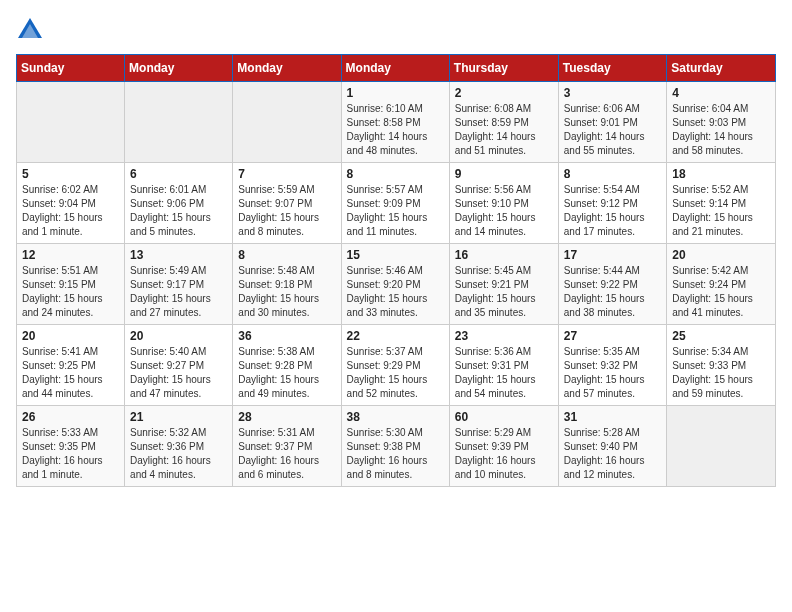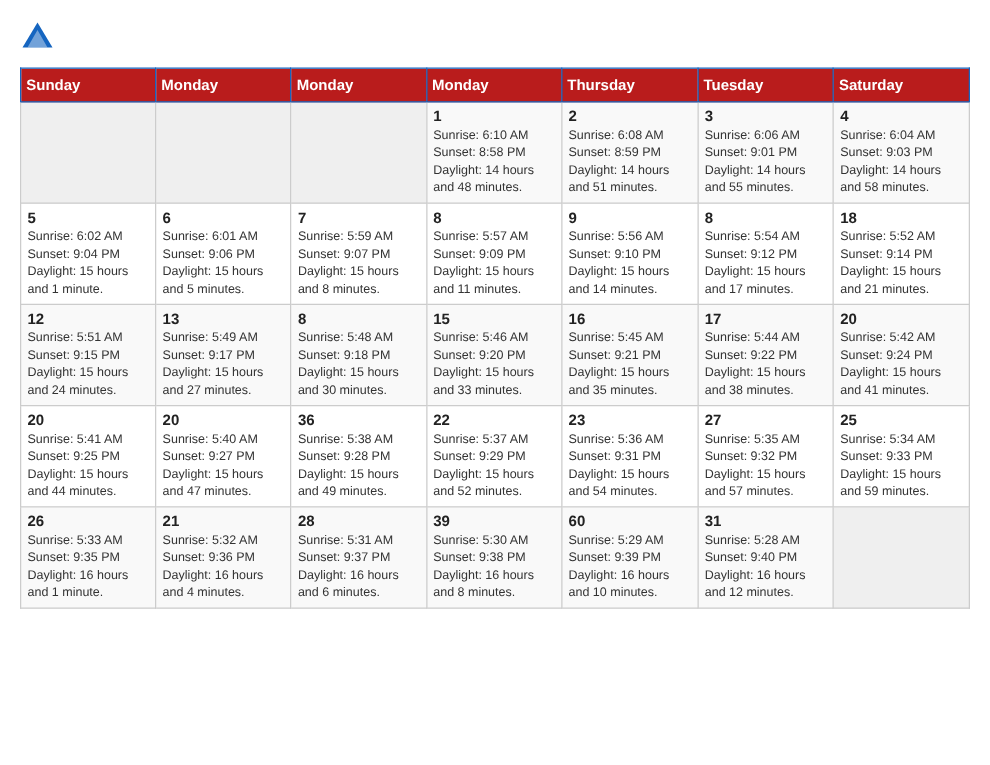--- a/index.html
+++ b/index.html
@@ -236,21 +236,21 @@
         </td>
         <td>
           <div class="day-number">21</div>
           <div class="day-info">Sunrise: 5:32 AM<br>Sunset: 9:36 PM<br>Daylight: 16 hours and 4 minutes.</div>
         </td>
         <td>
           <div class="day-number">28</div>
           <div class="day-info">Sunrise: 5:31 AM<br>Sunset: 9:37 PM<br>Daylight: 16 hours and 6 minutes.</div>
         </td>
         <td>
-          <div class="day-number">39</div>
+          <div class="day-number">38</div>
           <div class="day-info">Sunrise: 5:30 AM<br>Sunset: 9:38 PM<br>Daylight: 16 hours and 8 minutes.</div>
         </td>
         <td>
           <div class="day-number">60</div>
           <div class="day-info">Sunrise: 5:29 AM<br>Sunset: 9:39 PM<br>Daylight: 16 hours and 10 minutes.</div>
         </td>
         <td>
           <div class="day-number">31</div>
           <div class="day-info">Sunrise: 5:28 AM<br>Sunset: 9:40 PM<br>Daylight: 16 hours and 12 minutes.</div>
         </td>

